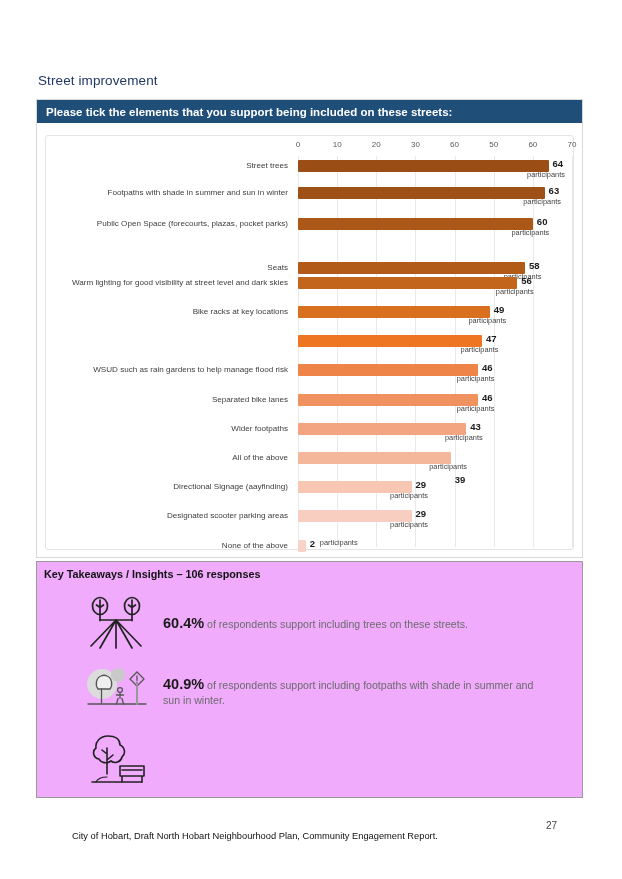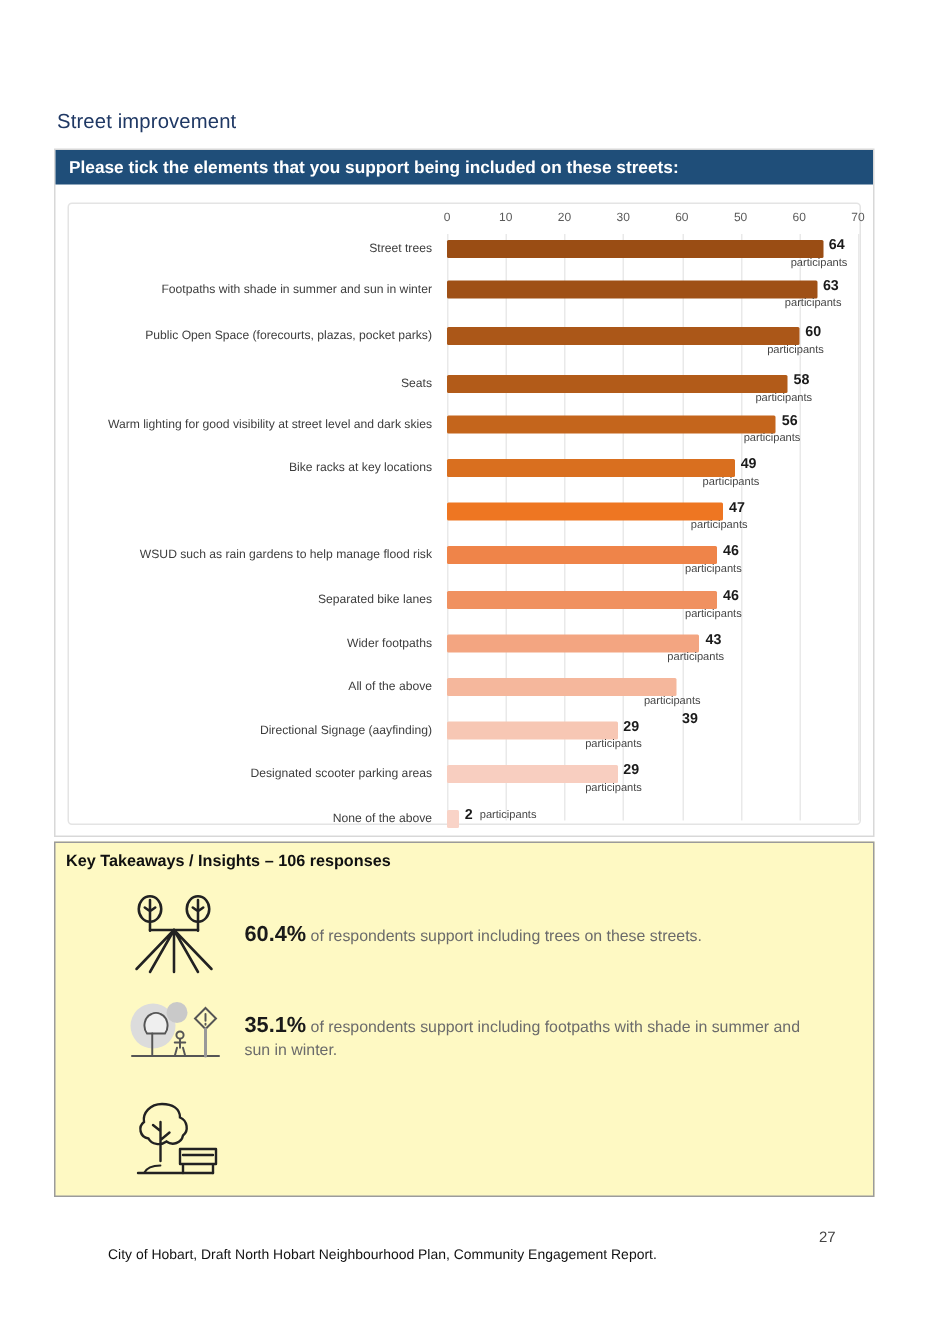--- a/index.html
+++ b/index.html
@@ -64,21 +64,21 @@
   }
   .bar-unit{
     position:absolute;top:11px;font-size:7.4px;color:#444;
     white-space:nowrap;transform:translateX(-100%);
   }
   .bar-unit.inline{top:-1px;transform:none;font-size:7.4px;}
 
   
   .take-card{
     position:absolute;left:36px;top:561px;width:547px;height:237px;
-    border:1px solid #9b9b9b;background:#fef9c3;box-sizing:border-box;
+    border:1px solid #9b9b9b;background:#f0abfc;box-sizing:border-box;
   }
   .take-title{
     position:absolute;left:7px;top:6px;font-size:10.8px;font-weight:bold;color:#111;
   }
   .take-list{position:absolute;left:0;top:28px;right:0;}
   .take-item{display:flex;align-items:flex-start;padding:6px 0 6px 46px;min-height:56px;}
   .take-icon{width:68px;flex:0 0 68px;display:flex;align-items:center;justify-content:center;}
   .take-text{
     flex:1;padding-left:12px;padding-right:34px;
     font-size:10.6px;color:#6b6b6b;line-height:15px;align-self:center;
@@ -143,21 +143,21 @@
             </div>
           </div>
           <div class="row" style="top: 61.4px;">
             <div class="row-label">Public Open Space (forecourts, plazas, pocket parks)</div>
             <div class="bar-wrap">
               <div class="bar" style="width: 234.857px; background: rgb(171, 87, 24);"></div>
               <div class="bar-val" style="left: 238.857px;">60</div>
               <div class="bar-unit" style="left: 251.257px;">participants</div>
             </div>
           </div>
-          <div class="row" style="top: 93px;">
+          <div class="row" style="top: 105px;">
             <div class="row-label">Seats</div>
             <div class="bar-wrap">
               <div class="bar" style="width: 227.029px; background: rgb(178, 91, 25);"></div>
               <div class="bar-val" style="left: 231.029px;">58</div>
               <div class="bar-unit" style="left: 243.429px;">participants</div>
             </div>
           </div>
           <div class="row" style="top: 119.8px;">
             <div class="row-label">Warm lighting for good visibility at street level and dark skies</div>
             <div class="bar-wrap">
@@ -267,21 +267,21 @@
   <path d="M17.5 25v14" stroke="#555"></path>
   <path d="M4 40h58" stroke="#555"></path>
   <circle cx="36" cy="26" r="2.4" stroke="#555"></circle>
   <path d="M36 28.5v6M32.5 31h7M34 34.5 32.5 40M38 34.5 39.5 40" stroke="#555"></path>
   <path d="M53 16h0" stroke="none"></path>
   <path d="M53 8 60 15 53 22 46 15z" stroke="#555"></path>
   <path d="M53 12v4.5M53 18.5v.6" stroke="#555"></path>
   <path d="M53 22v18" stroke="#999" stroke-width="2"></path>
 </svg>
 </div>
-          <div class="take-text"><span class="take-pct">35.1%</span> of respondents support including footpaths with shade in summer and sun in winter.</div>
+          <div class="take-text"><span class="take-pct">40.9%</span> of respondents support including footpaths with shade in summer and sun in winter.</div>
         </div>
         <div class="take-item">
           <div class="take-icon">
 <svg width="62" height="54" viewBox="0 0 62 54" fill="none" stroke="#222" stroke-width="1.6" stroke-linecap="round">
   <path d="M22 4c-8 0-13 6-12 12-4 3-3 10 3 11 2 4 8 5 12 2 4 3 10 1 11-4 4-3 3-10-2-12 0-6-5-9-12-9z"></path>
   <path d="M21 16v26M21 22l-5-4M21 28l6-5"></path>
   <path d="M34 34h24M34 34v10M58 34v10M36 38h20M36 44v6M56 44v6M34 44h24"></path>
   <path d="M6 50h50"></path>
   <path d="M10 50c2-4 6-5 11-5" stroke-width="1.2"></path>
 </svg>

